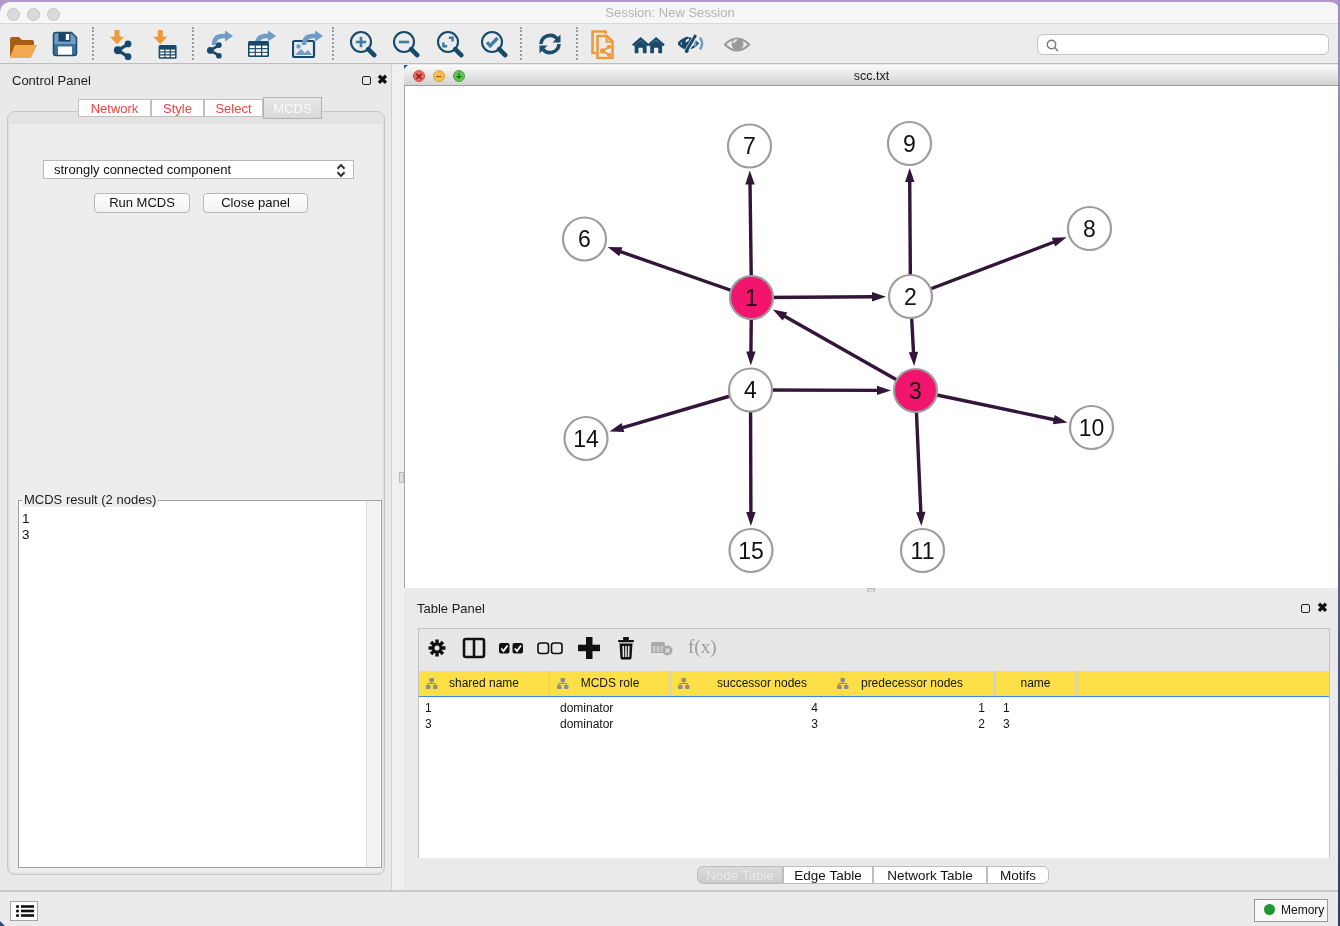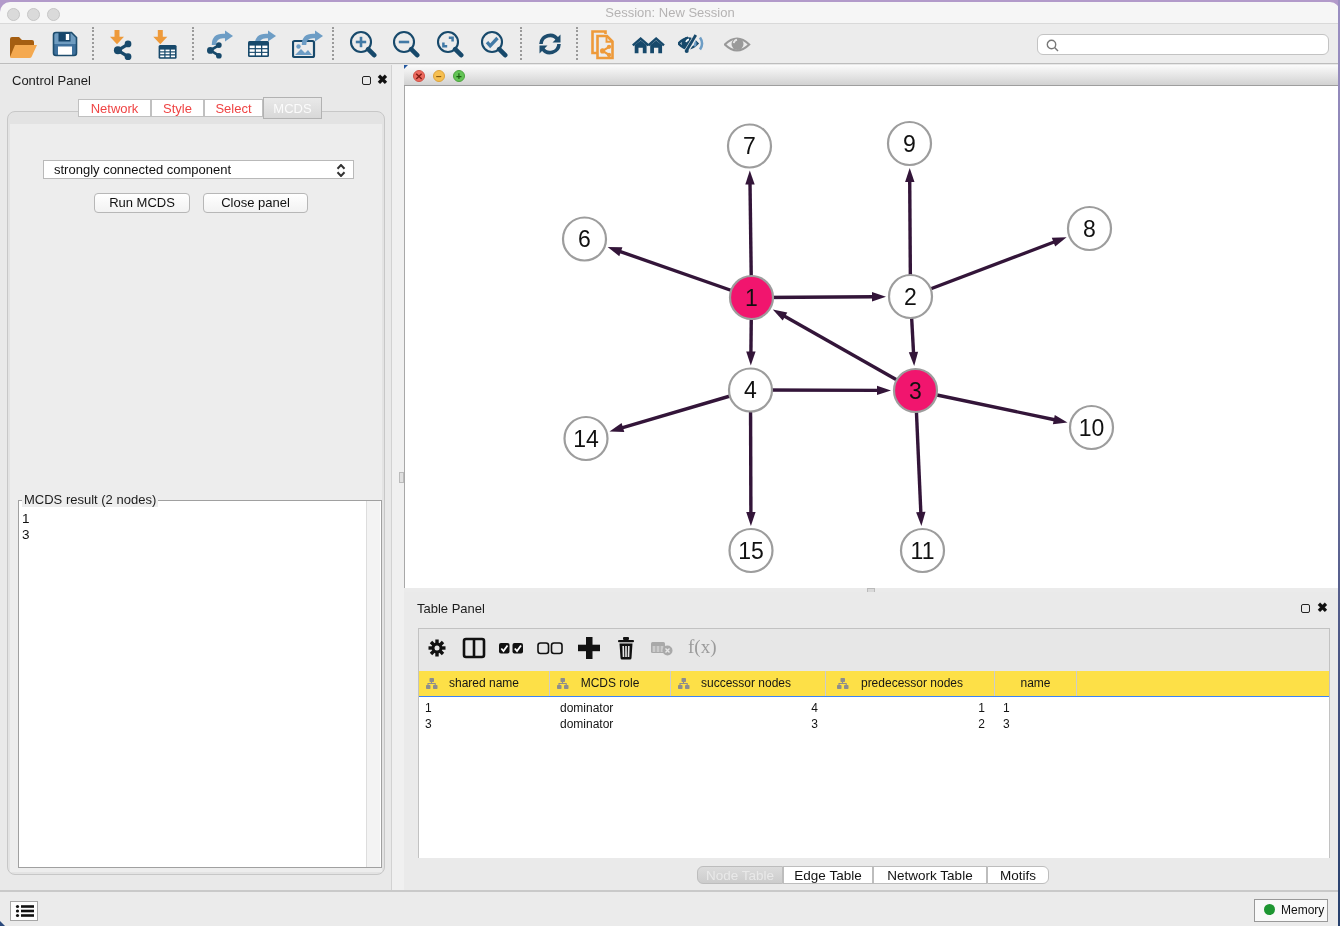--- a/index.html
+++ b/index.html
@@ -233,20 +233,21 @@
   <div class="abs" style="left:22px;top:462px;font-size:13.5px;color:#111">3</div>
 </div>
 <div class="abs" id="divider"></div>
 <div class="abs" style="left:399px;top:472px;width:5px;height:11px;background:#e0e0e0;border:1px solid #bbb"></div>
 <div class="abs" id="netwin">
   <div class="abs" id="nettitle">
       <div style="position:absolute;left:0;top:0;width:0;height:0;border-top:4px solid #2458a0;border-right:4px solid transparent"></div>
     <div class="tl2" style="left:9px;background:#ee6a5f;border:1px solid #ce5247;color:#7e1a12">✕</div>
     <div class="tl2" style="left:29px;background:#f6bf50;border:1px solid #dda33b;color:#895910">−</div>
     <div class="tl2" style="left:49px;background:#62c455;border:1px solid #4ba23e;color:#1a5c10">+</div>
+    <div class="abs" style="left:0;top:4px;width:935px;text-align:center;font-size:12.5px;color:#1a1a1a">scc.txt</div>
   </div>
   <div class="abs" id="netcanvas"></div>
   <div class="abs" style="left:463px;top:524px;width:8px;height:5px;background:#d9d9d9;border:1px solid #bbb"></div>
 </div>
 <svg width="934" height="502" style="position:absolute;left:404.5px;top:86px" font-family="Liberation Sans, sans-serif">
     <line x1="346.5" y1="211.5" x2="345.0" y2="96.5" stroke="#331539" stroke-width="3.4"></line>
     <polygon points="344.8,84.5 349.7,98.4 340.3,98.6" fill="#331539"></polygon>
     <line x1="346.5" y1="211.5" x2="213.9" y2="165.1" stroke="#331539" stroke-width="3.4"></line>
     <polygon points="202.6,161.1 217.4,161.3 214.3,170.2" fill="#331539"></polygon>
     <line x1="346.5" y1="211.5" x2="469.0" y2="210.7" stroke="#331539" stroke-width="3.4"></line>
@@ -352,21 +353,21 @@
         <rect x="1.6" y="10.6" width="2.8" height="0.8" fill="#fff"></rect>
         <rect x="5.6" y="10.6" width="2.8" height="0.8" fill="#fff"></rect>
         <rect x="9.6" y="10.6" width="2.8" height="0.8" fill="#fff"></rect>
         <circle cx="16.5" cy="10.5" r="5" fill="#a9a9a9"></circle>
         <path d="M14.5 8.5 L18.5 12.5 M18.5 8.5 L14.5 12.5" stroke="#e7e7e7" stroke-width="1.4"></path>
       </svg>
       <div class="abs" style="left:269px;top:7px;font-family:'Liberation Serif',serif;font-size:19px;color:#9b9b9b">f(x)</div>
     <div class="abs" id="thead">
       <div class="hcell" style="left:0;width:131px">shared name</div>
       <div class="hcell" style="left:131px;width:121px">MCDS role</div>
-      <div class="hcell" style="left:248px;width:159px">successor nodes</div>
+      <div class="hcell" style="left:264px;width:159px">successor nodes</div>
       <div class="hcell" style="left:411px;width:165px">predecessor nodes</div>
       <div class="hcell" style="left:576px;width:82px">name</div>
 <svg class="abs" style="left:0px;top:0px" width="600" height="26" viewBox="0 0 600 26">
           <g transform="translate(7,7)" fill="#8d8d8d">
             <rect x="3.5" y="0" width="4.5" height="4" rx="0.8"></rect>
             <rect x="0" y="7" width="4.5" height="4" rx="0.8"></rect>
             <rect x="7" y="7" width="4.5" height="4" rx="0.8"></rect>
             <path d="M5.5 4 L5.5 5.5 M2 7 L2 5.5 L9.2 5.5 L9.2 7" stroke="#8d8d8d" stroke-width="1.1" fill="none"></path>
           </g>
           <g transform="translate(138,7)" fill="#8d8d8d">

